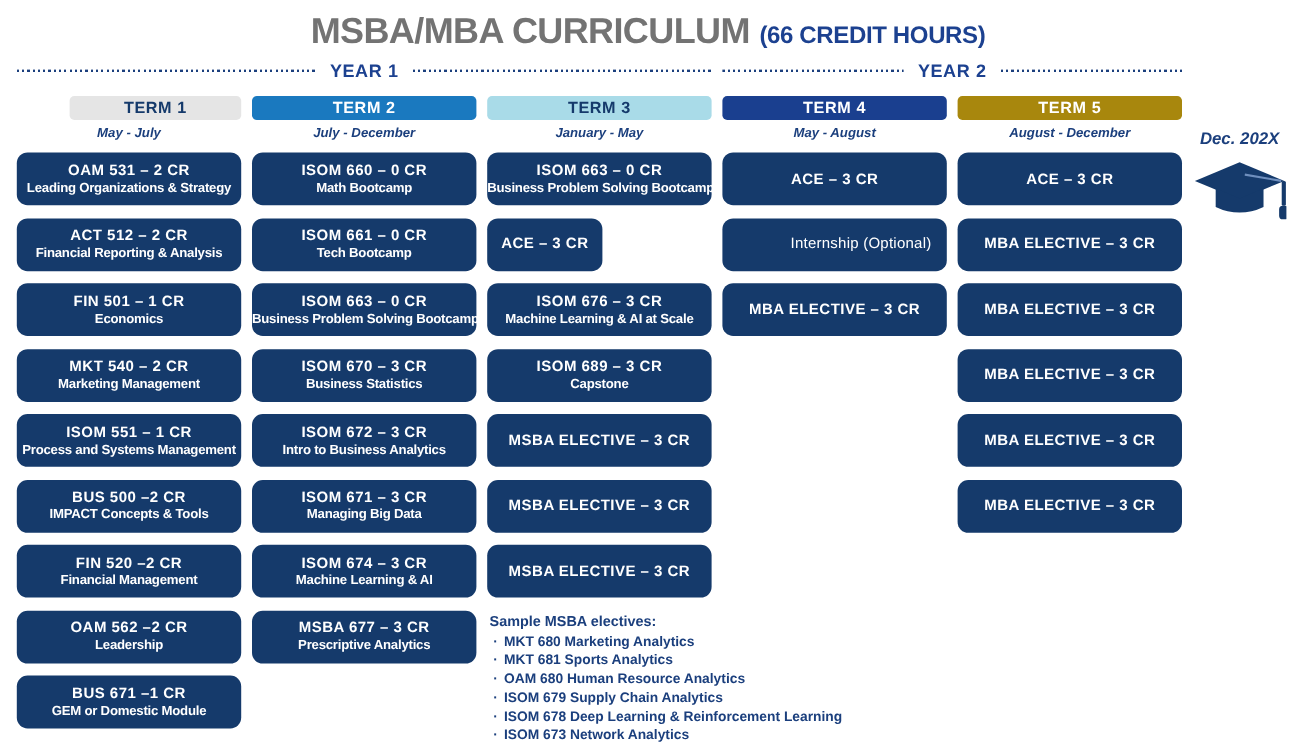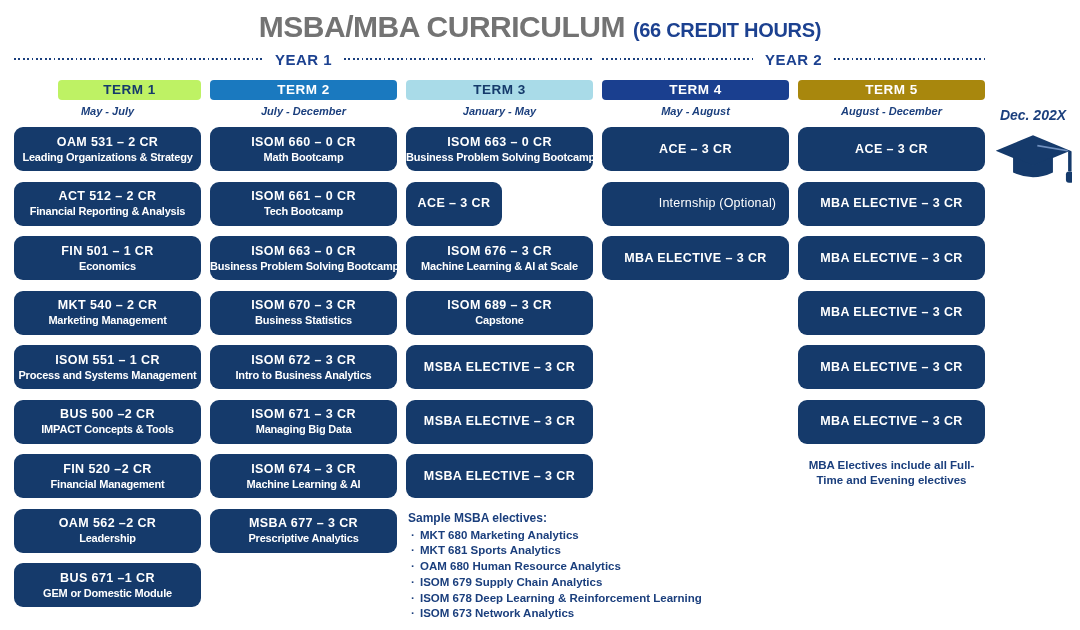--- a/index.html
+++ b/index.html
@@ -57,21 +57,21 @@
   </div>
   <div class="year-band y2">
     <span class="dots"></span>
     <span class="year-label">YEAR 2</span>
     <span class="dots"></span>
   </div>
 </div>
 
 <div class="terms-row">
   <div class="term-col">
-      <div class="term-head" style="background: #bef264; color: rgb(21, 58, 107); margin-left: 44px;">TERM 1</div>
+      <div class="term-head" style="background: #e5e5e5; color: rgb(21, 58, 107); margin-left: 44px;">TERM 1</div>
       <div class="term-months">May - July</div>
       <div class="course-box">
         <div class="course-code">OAM 531 – 2 CR</div>
         <div class="course-title">Leading Organizations &amp; Strategy</div>
       </div>
       <div class="course-box">
         <div class="course-code">ACT 512 – 2 CR</div>
         <div class="course-title">Financial Reporting &amp; Analysis</div>
       </div>
       <div class="course-box">
@@ -221,21 +221,20 @@
       </div>
       <div class="course-box">
         <div class="course-code">MBA ELECTIVE – 3 CR</div>
       </div>
       <div class="course-box">
         <div class="course-code">MBA ELECTIVE – 3 CR</div>
       </div>
       <div class="course-box">
         <div class="course-code">MBA ELECTIVE – 3 CR</div>
       </div>
-      <div class="term-note">MBA Electives include all Full-Time and Evening electives</div>
     </div>
     <div class="grad-area">
     <div class="grad-date">Dec. 202X</div>
     <svg class="grad-cap" width="78" height="58" viewBox="0 0 90 66" aria-hidden="true">
       <polygon points="45,2 88,20 45,38 2,20" fill="#153a6b"></polygon>
       <path d="M22 27 L22 45 Q45 56 68 45 L68 27 L45 37 Z" fill="#153a6b"></path>
       <line x1="50" y1="14" x2="85" y2="20" stroke="#6f8fbe" stroke-width="2"></line>
       <rect x="85.5" y="20" width="4" height="24" rx="1.5" fill="#153a6b"></rect>
       <rect x="83" y="44" width="9" height="13" rx="3.5" fill="#153a6b"></rect>
     </svg>

